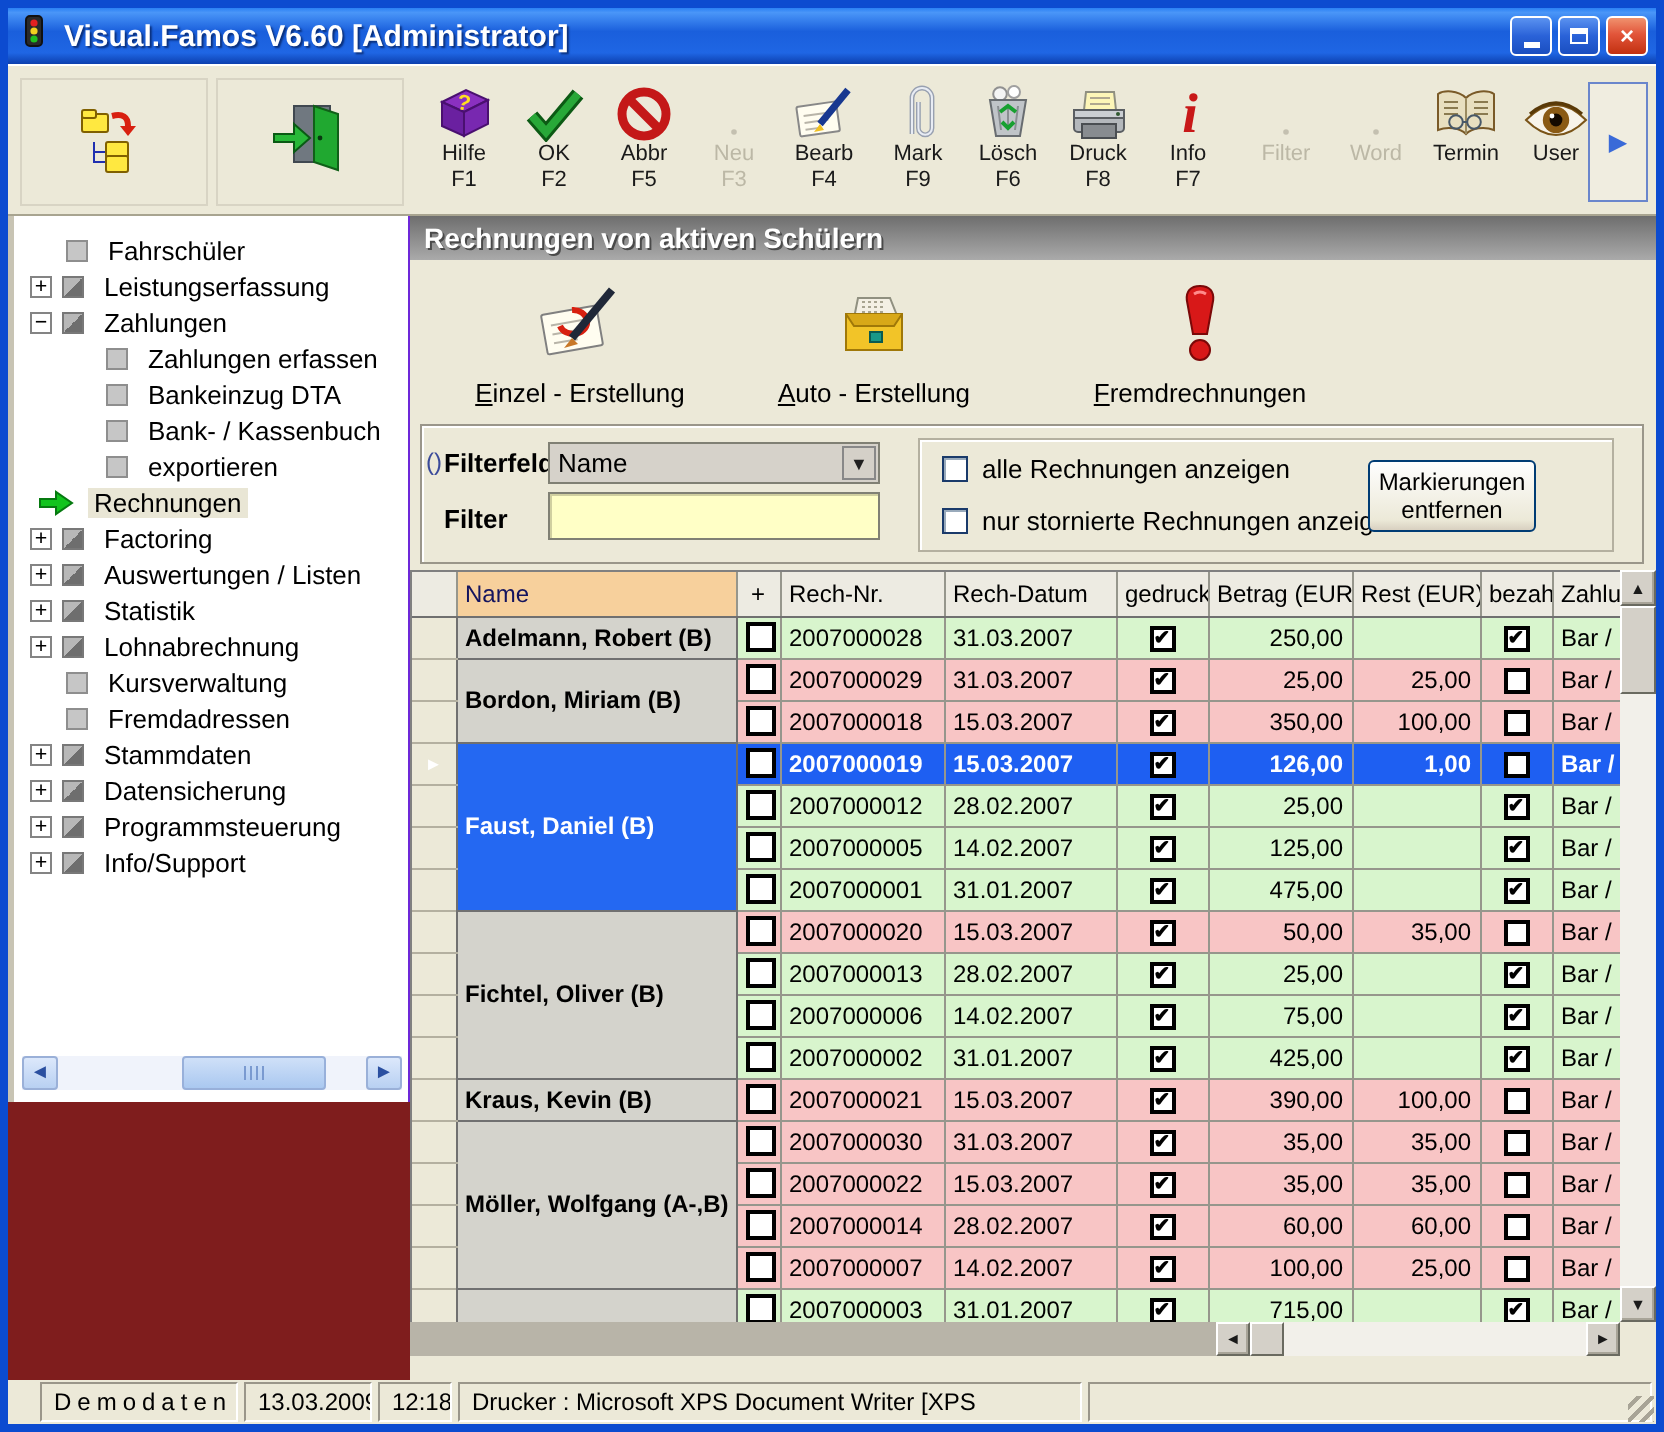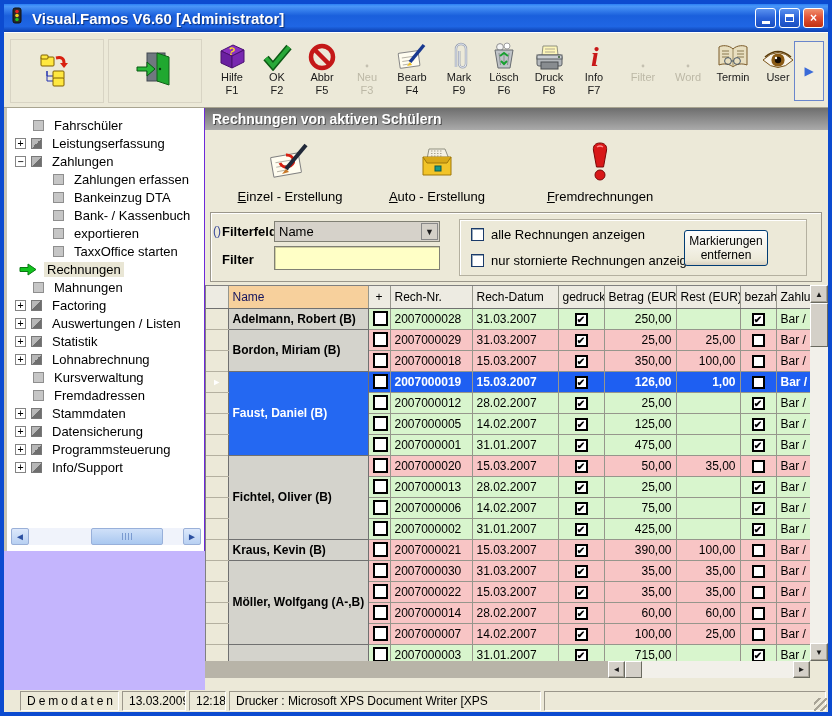--- a/index.html
+++ b/index.html
@@ -1,17 +1,17 @@
 <!DOCTYPE html>
 <html><head>
 <meta charset="utf-8">
 <style>
   html,body{margin:0;padding:0;background:#3a6ea5;font-family:"Liberation Sans",sans-serif;}
   *{box-sizing:border-box;}
-  .window{position:relative;width:832px;height:716px;border:4px solid #0c4bd0;background:#c4b5fd;overflow:hidden;}
+  .window{position:relative;width:832px;height:716px;border:4px solid #0c4bd0;background:#7f1d1d;overflow:hidden;}
   
   .titlebar{position:absolute;left:0;top:0;width:824px;height:28px;
     background:linear-gradient(180deg,#2a80f4 0%,#4a96f8 8%,#1a5fdc 42%,#1f66e4 80%,#0c3fae 100%);
     display:flex;align-items:center;padding:0 4px;}
   .title-text{color:#fff;font-weight:bold;font-size:15px;margin-left:6px;text-shadow:1px 1px 1px #0a2f7a;white-space:nowrap;}
   .titlebtns{margin-left:auto;display:flex;gap:3px;}
   .tbtn{width:21px;height:20px;border:1px solid #fff;border-radius:3px;color:#fff;
     display:flex;align-items:center;justify-content:center;font-size:12px;font-weight:bold;
     background:linear-gradient(180deg,#5a92f0 0%,#2a62d8 50%,#1a4ec0 100%);}
   .tbtn.close{background:linear-gradient(180deg,#f0926e 0%,#e2553a 45%,#c23010 100%);}
@@ -339,35 +339,25 @@
           <div class="tree-item">
             <span class="exp-sp" style="width:33px"></span>
             <span class="sq leaf"></span>
             <span class="tree-label">Bank- / Kassenbuch</span>
           </div>
           <div class="tree-item">
             <span class="exp-sp" style="width:33px"></span>
             <span class="sq leaf"></span>
             <span class="tree-label">exportieren</span>
           </div>
-          <div class="tree-item">
-            <span class="exp-sp" style="width:33px"></span>
-            <span class="sq leaf"></span>
-            <span class="tree-label">TaxxOffice starten</span>
-          </div>
           <div class="tree-item sel">
             <span class="garrow" style="margin-left:12px"><svg width="18" height="13" viewBox="0 0 18 13">
                 <path d="M1 4.5 H9 V1 L17 6.5 L9 12 V8.5 H1 Z" fill="#12c41e" stroke="#067a10"></path>
               </svg></span>
             <span class="tree-label">Rechnungen</span>
-          </div>
-          <div class="tree-item">
-            <span class="exp-sp"></span>
-            <span class="sq leaf"></span>
-            <span class="tree-label">Mahnungen</span>
           </div>
           <div class="tree-item">
             <span class="exp">+</span>
             <span class="sq parent"></span>
             <span class="tree-label">Factoring</span>
           </div>
           <div class="tree-item">
             <span class="exp">+</span>
             <span class="sq parent"></span>
             <span class="tree-label">Auswertungen / Listen</span>

